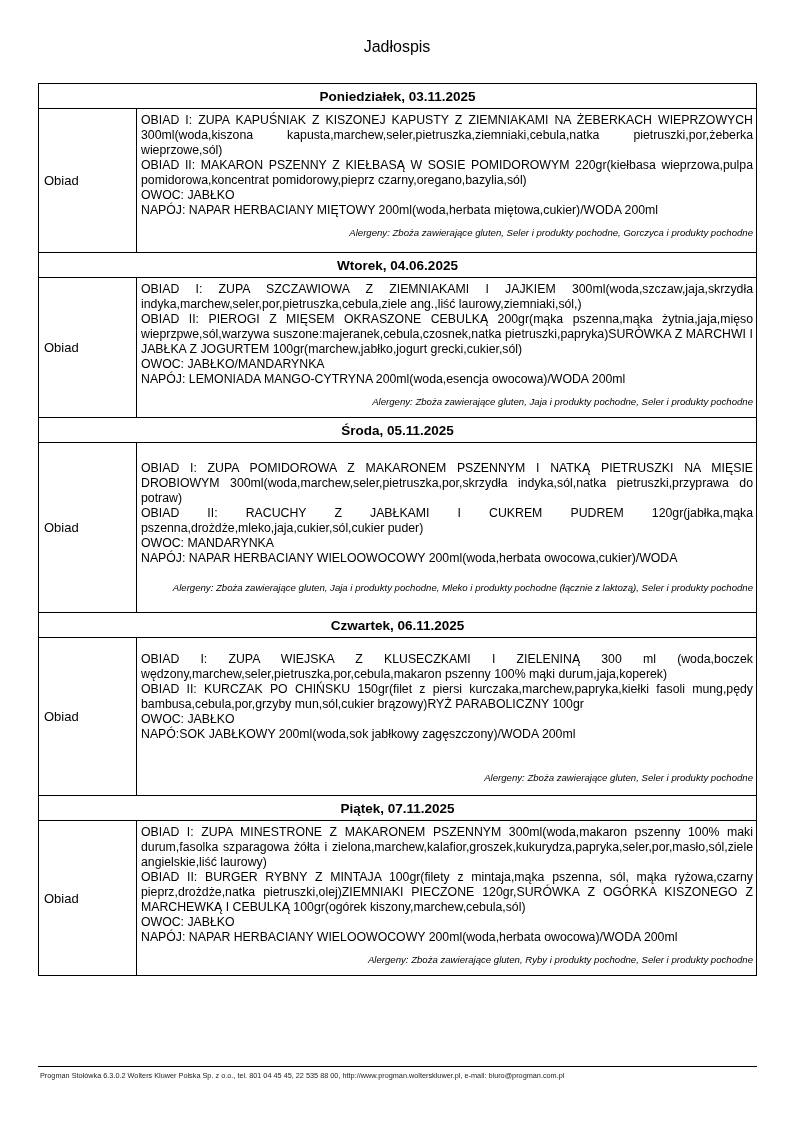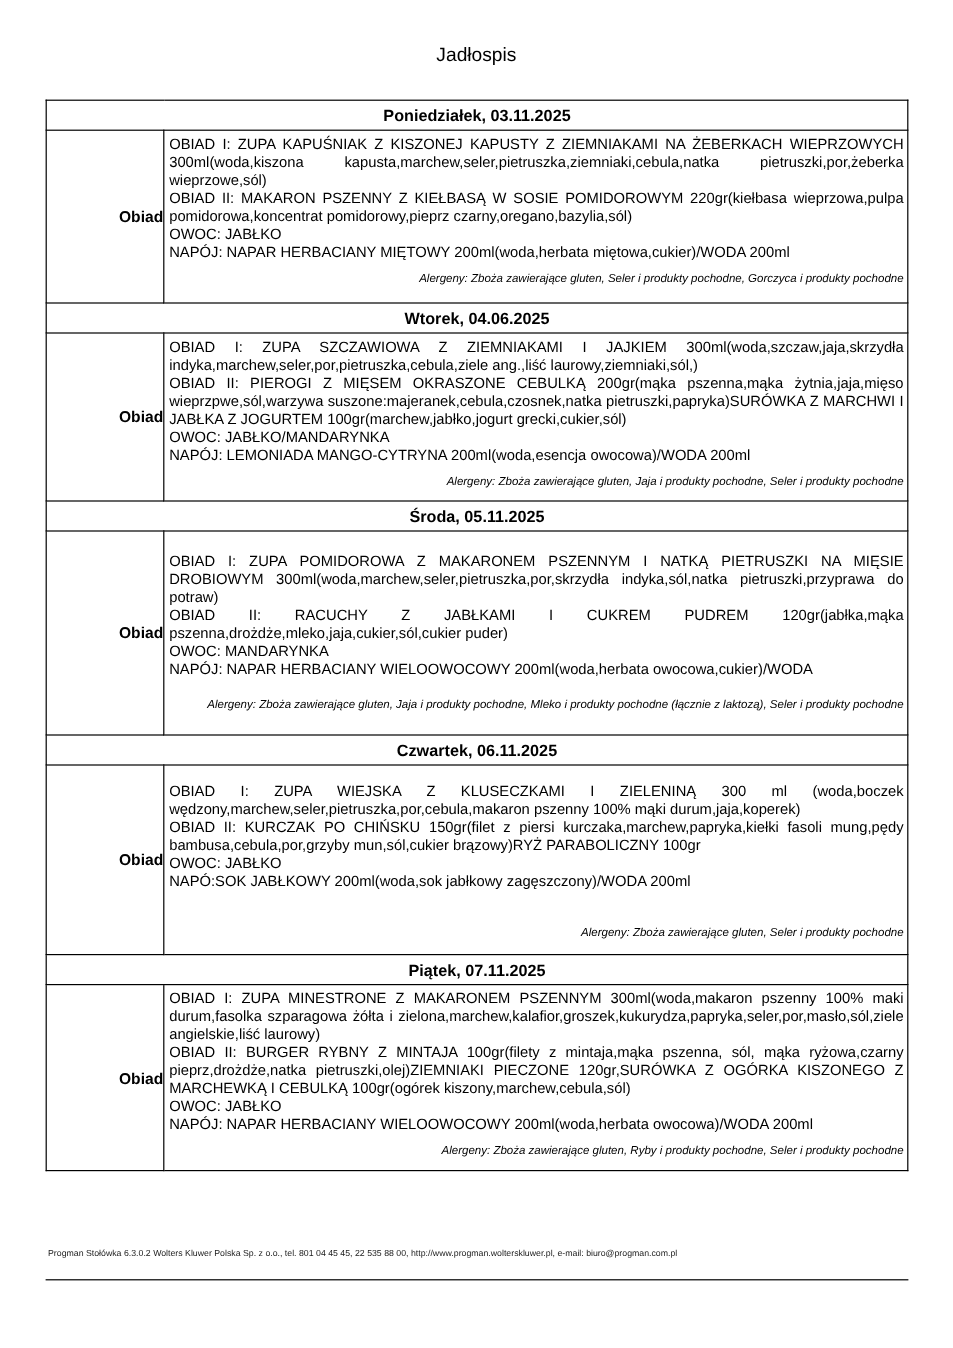--- a/index.html
+++ b/index.html
@@ -1,26 +1,26 @@
 <!DOCTYPE html>
 <html><head>
 <meta charset="utf-8">
 <style>
   html, body { margin: 0; padding: 0; background: #ffffff; }
   body { width: 794px; height: 1123px; position: relative; font-family: "Liberation Sans", sans-serif; color: #000; }
   .title { position: absolute; top: 38px; left: 0; width: 794px; text-align: center; font-size: 16px; font-weight: normal; }
   .menu-table { position: absolute; top: 83px; left: 38px; width: 719px; border-collapse: collapse; table-layout: fixed; padding-left: 32px; }
   .menu-table td { border: 1px solid #000; padding: 0; vertical-align: middle; }
   .day-header td { height: 24px; text-align: center; font-weight: bold; font-size: 13.5px; }
-  .meal-label { width: 98px; font-weight: bold; font-size: 13px; padding-left: 5px !important; text-align: right; }
+  .meal-label { width: 98px; font-weight: normal; font-size: 13px; padding-left: 5px !important; }
   .meal-content { padding: 4px 3px 4px 4px !important; font-size: 12.3px; line-height: 15px; text-align: justify; vertical-align: top !important; }
   .meal-content .line { display: block; }
   .allergens { font-style: italic; font-size: 9.6px; line-height: 12px; margin-top: 9px; text-align: right; }
   .footer-line { position: absolute; top: 1066px; left: 38px; width: 719px; border-top: 1px solid #000; }
-  .footer { position: absolute; top: 1040px; left: 40px; font-size: 7.3px; color: #222; white-space: nowrap; }
+  .footer { position: absolute; top: 1071px; left: 40px; font-size: 7.3px; color: #222; white-space: nowrap; }
 </style>
 </head>
 <body>
 
 <div class="title">Jadłospis</div>
 
 <table class="menu-table">
   <colgroup>
       <col style="width:98px">
       <col>

